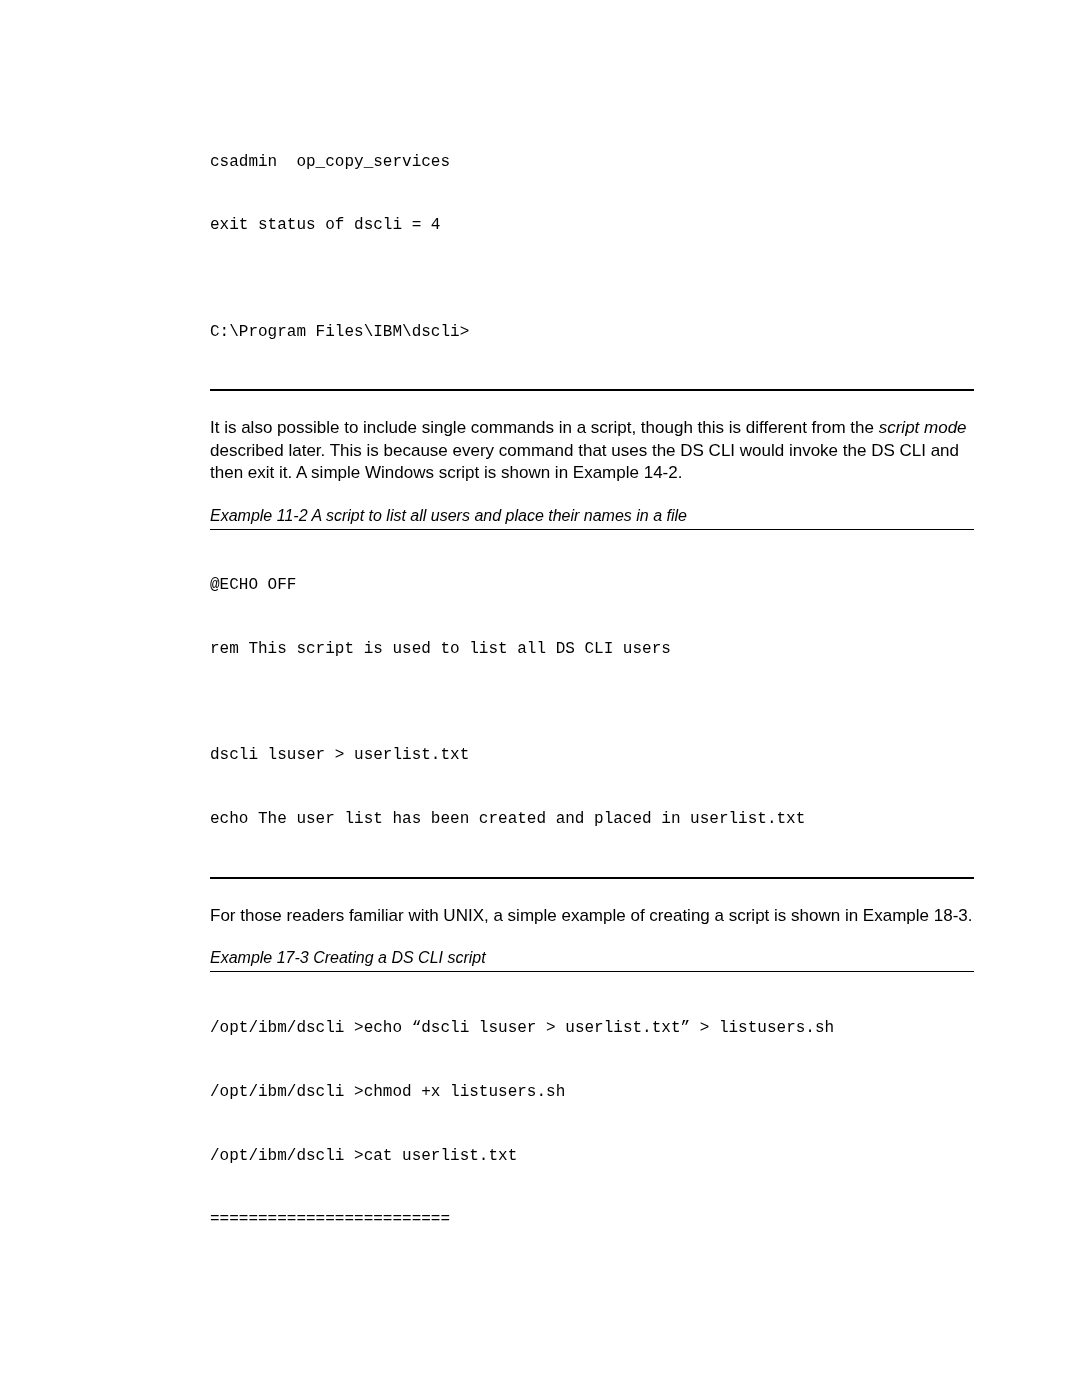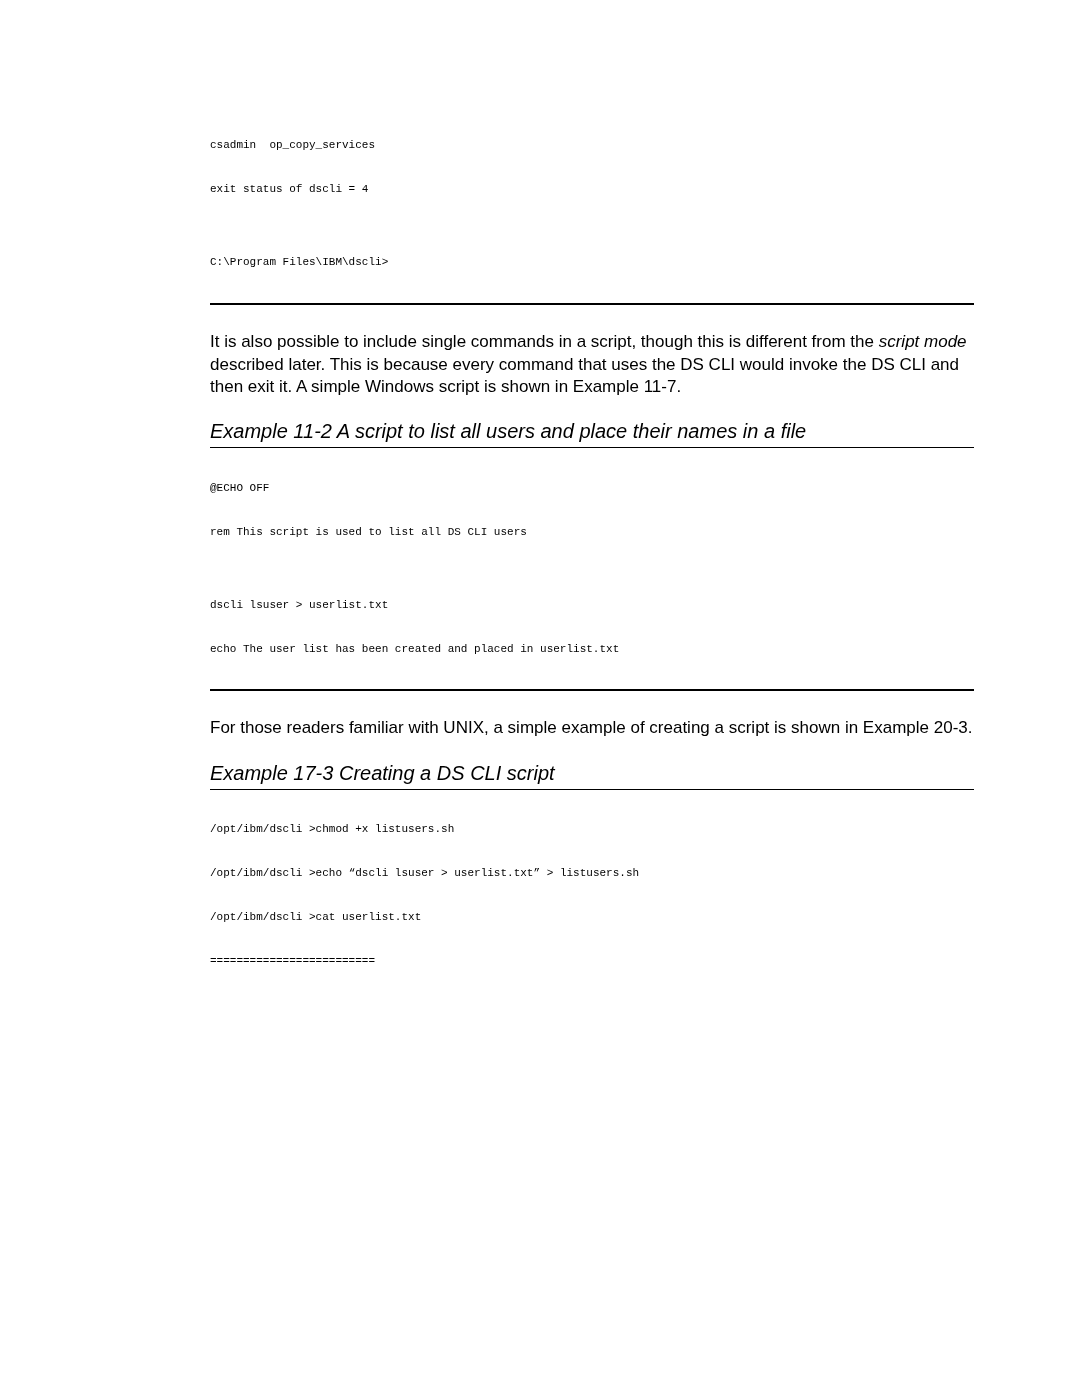--- a/index.html
+++ b/index.html
@@ -1,63 +1,63 @@
 <!DOCTYPE html>
 <html><head>
 <meta charset="utf-8">
 <style>
   * { box-sizing: border-box; margin: 0; padding: 0; }
   html, body { width: 1080px; background: #ffffff; }
   body { font-family: Arial, Helvetica, sans-serif; color: #000; }
   .page { width: 1080px; min-height: 1397px; padding: 106px 106px 50px 210px; position: relative; }
-  .mono { font-family: "Courier New", Courier, monospace; font-size: 11px; line-height: 1.33; white-space: pre; }
+  .mono { font-family: "Courier New", Courier, monospace; font-size: 16px; line-height: 1.33; white-space: pre; }
   .body-text { font-size: 17px; line-height: 1.32; margin-top: 26px; }
   .italic { font-style: italic; }
-  .caption { font-style: italic; font-size: 20px; margin-top: 22px; margin-bottom: 4px; }
+  .caption { font-style: italic; font-size: 16px; margin-top: 22px; margin-bottom: 4px; }
   .rule-thick { border: 0; border-top: 2.4px solid #000; margin: 4px 0 3px 0; }
   .rule-thin { border: 0; border-top: 1px solid #000; margin: 3px 0 3px 0; }
   .mono-block { margin-top: 3px; }
   .mono-line { display: block; }
   .quote { font-family: inherit; }
 </style>
 </head>
 <body>
 
 <div class="page">
 
   <div class="mono mono-block">
     <span class="mono-line">csadmin  op_copy_services</span>
     <span class="mono-line">exit status of dscli = 4</span>
     <span class="mono-line"></span>
     <span class="mono-line">C:\Program Files\IBM\dscli&gt;</span>
   </div>
   <hr class="rule-thick">
 
   <p class="body-text">
-    <span>It is also possible to include single commands in a script, though this is different from the </span><span class="italic">script mode</span><span> described later. This is because every command that uses the DS CLI would invoke the DS CLI and then exit it. A simple Windows script is shown in Example 11-7.</span>
+    <span>It is also possible to include single commands in a script, though this is different from the </span><span class="italic">script mode</span><span> described later. This is because every command that uses the DS CLI would invoke the DS CLI and then exit it. A simple Windows script is shown in Example 14-2.</span>
   </p>
 
   <p class="caption">Example 11-2   A script to list all users and place their names in a file</p>
   <hr class="rule-thin">
   <div class="mono mono-block">
     <span class="mono-line">@ECHO OFF</span>
     <span class="mono-line">rem This script is used to list all DS CLI users</span>
     <span class="mono-line"></span>
     <span class="mono-line">dscli lsuser &gt; userlist.txt</span>
     <span class="mono-line">echo The user list has been created and placed in userlist.txt</span>
   </div>
   <hr class="rule-thick">
 
-  <p class="body-text">For those readers familiar with UNIX, a simple example of creating a script is shown in Example 20-3.</p>
+  <p class="body-text">For those readers familiar with UNIX, a simple example of creating a script is shown in Example 18-3.</p>
 
   <p class="caption">Example 17-3   Creating a DS CLI script</p>
   <hr class="rule-thin">
   <div class="mono mono-block">
+    <span class="mono-line"><span>/opt/ibm/dscli &gt;echo </span><span class="quote">“</span><span>dscli lsuser &gt; userlist.txt</span><span class="quote">”</span><span> &gt; listusers.sh</span></span>
     <span class="mono-line">/opt/ibm/dscli &gt;chmod +x listusers.sh</span>
-    <span class="mono-line"><span>/opt/ibm/dscli &gt;echo </span><span class="quote">“</span><span>dscli lsuser &gt; userlist.txt</span><span class="quote">”</span><span> &gt; listusers.sh</span></span>
     <span class="mono-line">/opt/ibm/dscli &gt;cat userlist.txt</span>
     <span class="mono-line">=========================</span>
     
     <span class="mono-line"></span>
     
   </div>
 
 </div>
 
 </body></html>

